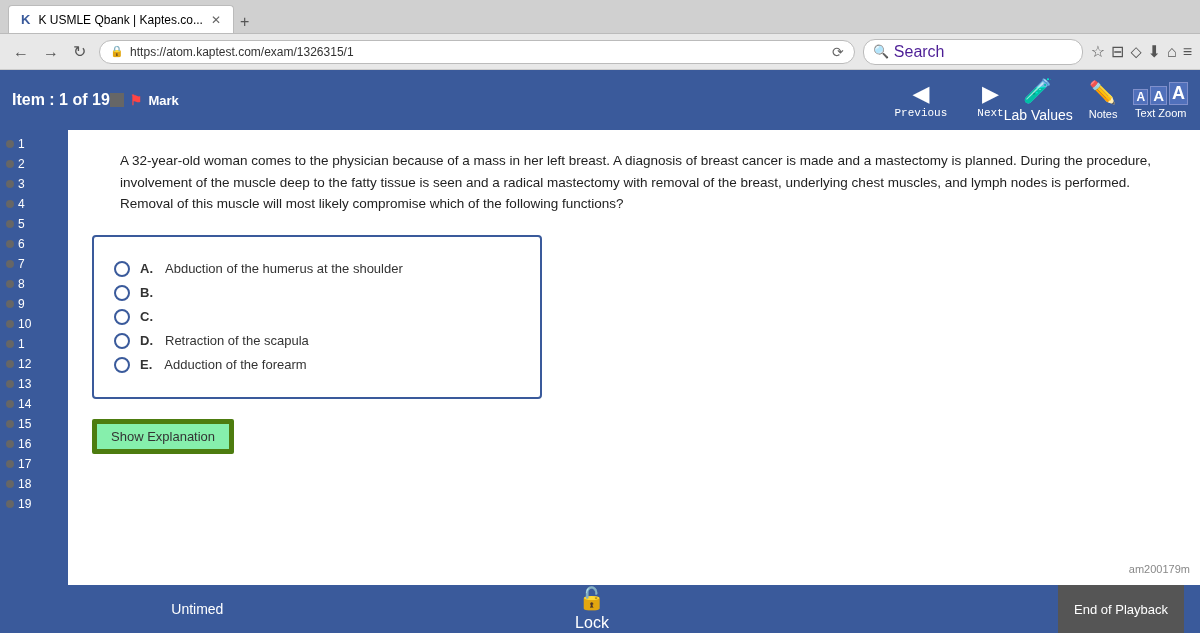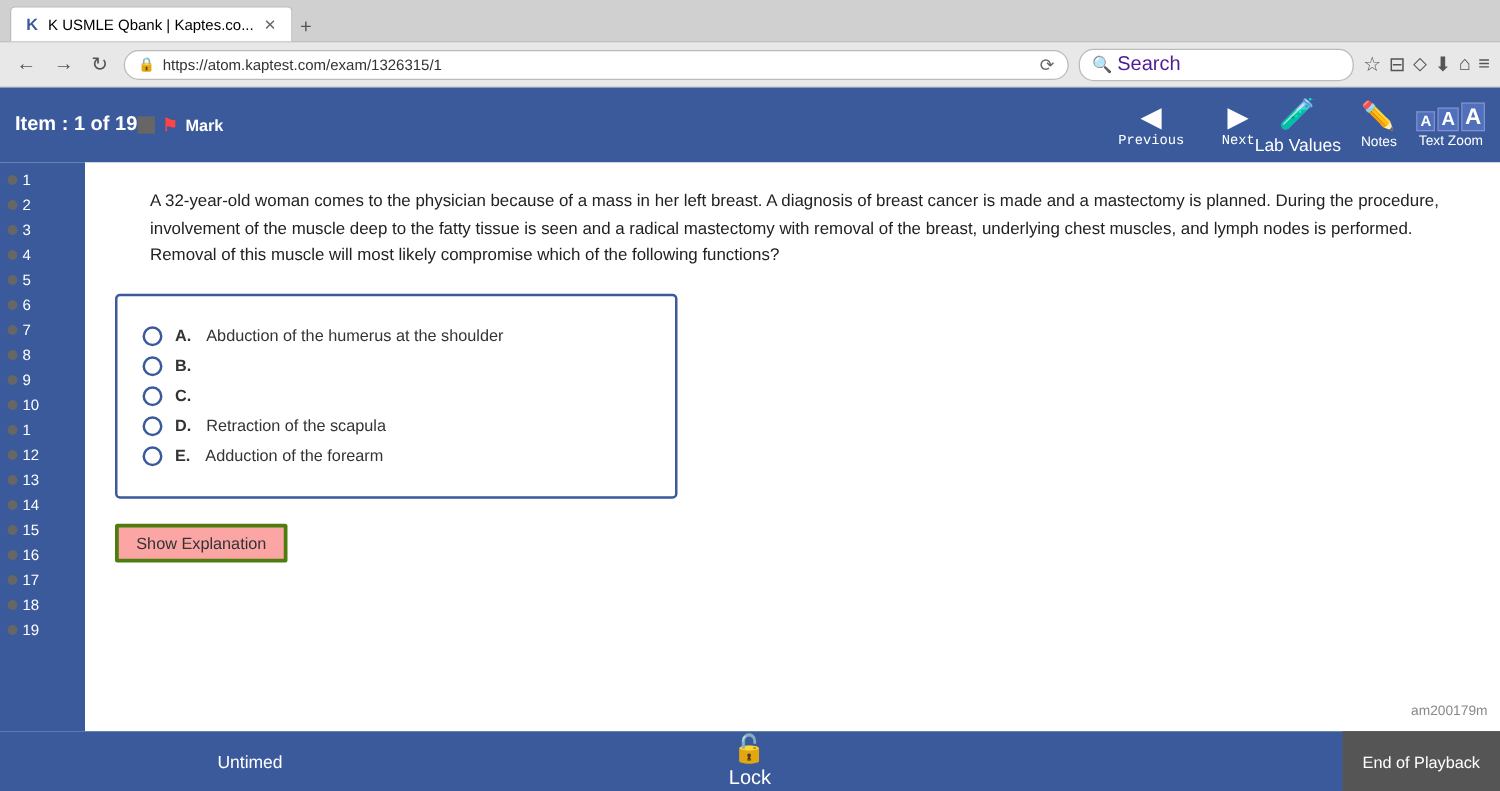--- a/index.html
+++ b/index.html
@@ -79,22 +79,22 @@
     .sidebar-num { color: white; font-size: 12px; }
 
     
     .content-area { flex: 1; background: #fff; padding: 20px 24px; overflow-y: auto; position: relative; }
     .question-text { font-size: 13.5px; line-height: 1.6; color: #222; margin-bottom: 20px; margin-left: 28px; }
     .answer-box { border: 2px solid #3a5a9b; border-radius: 4px; padding: 16px 20px; width: 450px; margin-bottom: 20px; }
     .answer-option { display: flex; align-items: center; gap: 10px; margin: 8px 0; font-size: 13px; color: #333; }
     .radio-circle { width: 16px; height: 16px; border-radius: 50%; border: 2px solid #3a5a9b; flex-shrink: 0; background: white; }
     .option-label { font-weight: bold; margin-right: 2px; }
     .show-explanation-btn {
-      border: 3px solid #4d7c0f;
-      background: #fca5a5;
+      border: 5px solid #4d7c0f;
+      background: #86efac;
       padding: 5px 14px;
       font-size: 13px;
       cursor: pointer;
       border-radius: 2px;
       color: #333;
     }
     .item-id { position: absolute; bottom: 10px; right: 10px; font-size: 11px; color: #888; }
 
     
     .footer {
@@ -102,21 +102,21 @@
       height: 48px;
       display: flex;
       align-items: center;
       position: relative;
     }
     .footer-left { flex: 1; display: flex; align-items: center; justify-content: center; color: white; font-size: 14px; }
     .footer-center { flex: 1; display: flex; align-items: center; justify-content: center; }
     .lock-btn { display: flex; flex-direction: column; align-items: center; gap: 2px; background: none; border: none; cursor: pointer; color: white; }
     .lock-icon { font-size: 22px; }
     .lock-label { font-size: 16px; }
-    .footer-right { flex: 1; display: flex; align-items: center; justify-content: flex-end; padding-right: 0; }
+    .footer-right { flex: 1; display: flex; align-items: center; justify-content: flex-end; padding-right: 16px; }
     .end-playback { background: #555; color: white; padding: 10px 16px; font-size: 13px; height: 48px; display: flex; align-items: center; cursor: pointer; border: none; }
   </style>
 </head>
 <body>
 
 <div class="tab-bar">
   <div class="tab active">
     <span style="color:#3a5a9b;font-weight:bold;font-size:13px;">K</span>
     <span>K USMLE Qbank | Kaptes.co...</span>
     <span class="tab-close">✕</span>

